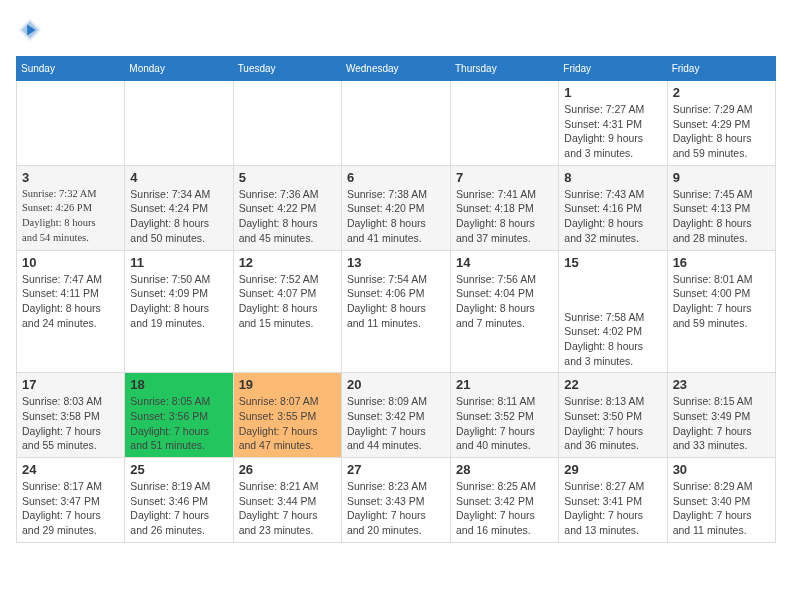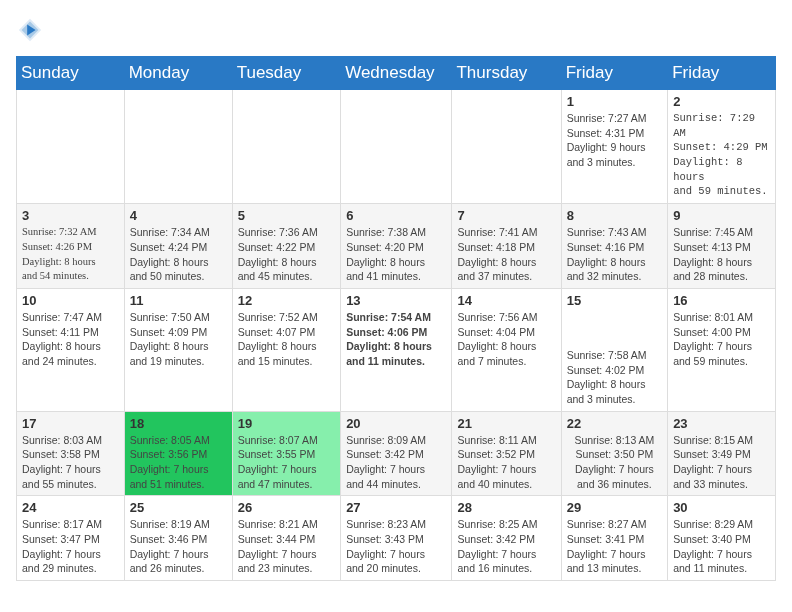--- a/index.html
+++ b/index.html
@@ -47,21 +47,21 @@
     .calendar {
       width: 100%;
       border-collapse: collapse;
       font-size: 11px;
     }
     .calendar th {
       background: #2979c5;
       color: #fff;
       padding: 6px 4px;
       text-align: left;
-      font-size: 17px;
+      font-size: 10px;
       font-weight: normal;
       border: 1px solid #2979c5;
     }
     .calendar td {
       border: 1px solid #ddd;
       vertical-align: top;
       padding: 4px 5px;
       width: 113px;
       min-height: 80px;
       background: #fff;
@@ -126,21 +126,21 @@
         <td class="empty-cell"></td>
         <td>
           <div class="day-num">1</div>
           <div class="day-info" style="white-space: pre-line;">Sunrise: 7:27 AM
 Sunset: 4:31 PM
 Daylight: 9 hours
 and 3 minutes.</div>
         </td>
         <td>
           <div class="day-num">2</div>
-          <div class="day-info" style="white-space: pre-line; font-family: Liberation Mono, monospace;">Sunrise: 7:29 AM
+          <div class="day-info" style="white-space: pre-line;">Sunrise: 7:29 AM
 Sunset: 4:29 PM
 Daylight: 8 hours
 and 59 minutes.</div>
         </td>
       </tr>
       <tr>
         <td style="background: rgb(245, 245, 245);">
           <div class="day-num">3</div>
           <div class="day-info" style="white-space: pre-line; font-family: Liberation Serif, serif;">Sunrise: 7:32 AM
 Sunset: 4:26 PM
@@ -207,21 +207,21 @@
         </td>
         <td>
           <div class="day-num">12</div>
           <div class="day-info" style="white-space: pre-line;">Sunrise: 7:52 AM
 Sunset: 4:07 PM
 Daylight: 8 hours
 and 15 minutes.</div>
         </td>
         <td>
           <div class="day-num">13</div>
-          <div class="day-info" style="white-space: pre-line; font-weight: bold;">Sunrise: 7:54 AM
+          <div class="day-info" style="white-space: pre-line;">Sunrise: 7:54 AM
 Sunset: 4:06 PM
 Daylight: 8 hours
 and 11 minutes.</div>
         </td>
         <td>
           <div class="day-num">14</div>
           <div class="day-info" style="white-space: pre-line;">Sunrise: 7:56 AM
 Sunset: 4:04 PM
 Daylight: 8 hours
 and 7 minutes.</div>
@@ -249,21 +249,21 @@
 Daylight: 7 hours
 and 55 minutes.</div>
         </td>
         <td style="background: #22c55e;">
           <div class="day-num">18</div>
           <div class="day-info" style="white-space: pre-line;">Sunrise: 8:05 AM
 Sunset: 3:56 PM
 Daylight: 7 hours
 and 51 minutes.</div>
         </td>
-        <td style="background: #86efac;">
+        <td style="background: #fdba74;">
           <div class="day-num">19</div>
           <div class="day-info" style="white-space: pre-line;">Sunrise: 8:07 AM
 Sunset: 3:55 PM
 Daylight: 7 hours
 and 47 minutes.</div>
         </td>
         <td style="background: rgb(245, 245, 245); margin-top: 36px;">
           <div class="day-num">20</div>
           <div class="day-info" style="white-space: pre-line;">Sunrise: 8:09 AM
 Sunset: 3:42 PM
@@ -272,21 +272,21 @@
         </td>
         <td style="background: rgb(245, 245, 245);">
           <div class="day-num">21</div>
           <div class="day-info" style="white-space: pre-line;">Sunrise: 8:11 AM
 Sunset: 3:52 PM
 Daylight: 7 hours
 and 40 minutes.</div>
         </td>
         <td style="background: rgb(245, 245, 245);">
           <div class="day-num">22</div>
-          <div class="day-info" style="white-space: pre-line; text-align: center;">Sunrise: 8:13 AM
+          <div class="day-info" style="white-space: pre-line;">Sunrise: 8:13 AM
 Sunset: 3:50 PM
 Daylight: 7 hours
 and 36 minutes.</div>
         </td>
         <td style="background: rgb(245, 245, 245);">
           <div class="day-num">23</div>
           <div class="day-info" style="white-space: pre-line;">Sunrise: 8:15 AM
 Sunset: 3:49 PM
 Daylight: 7 hours
 and 33 minutes.</div>

